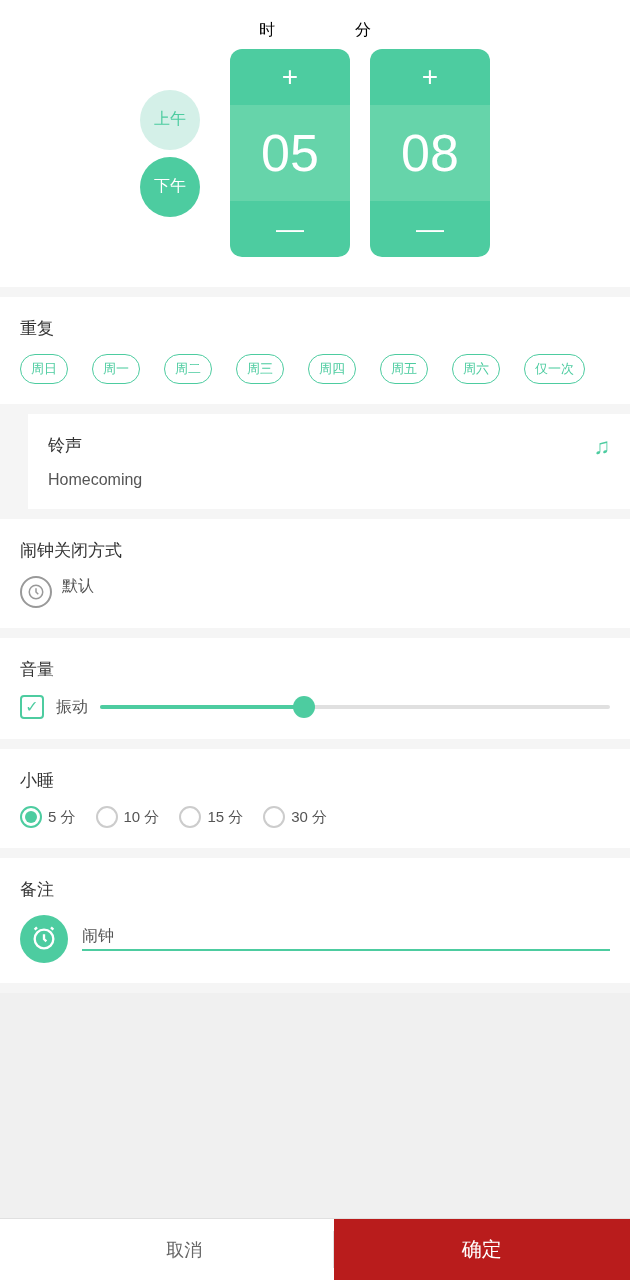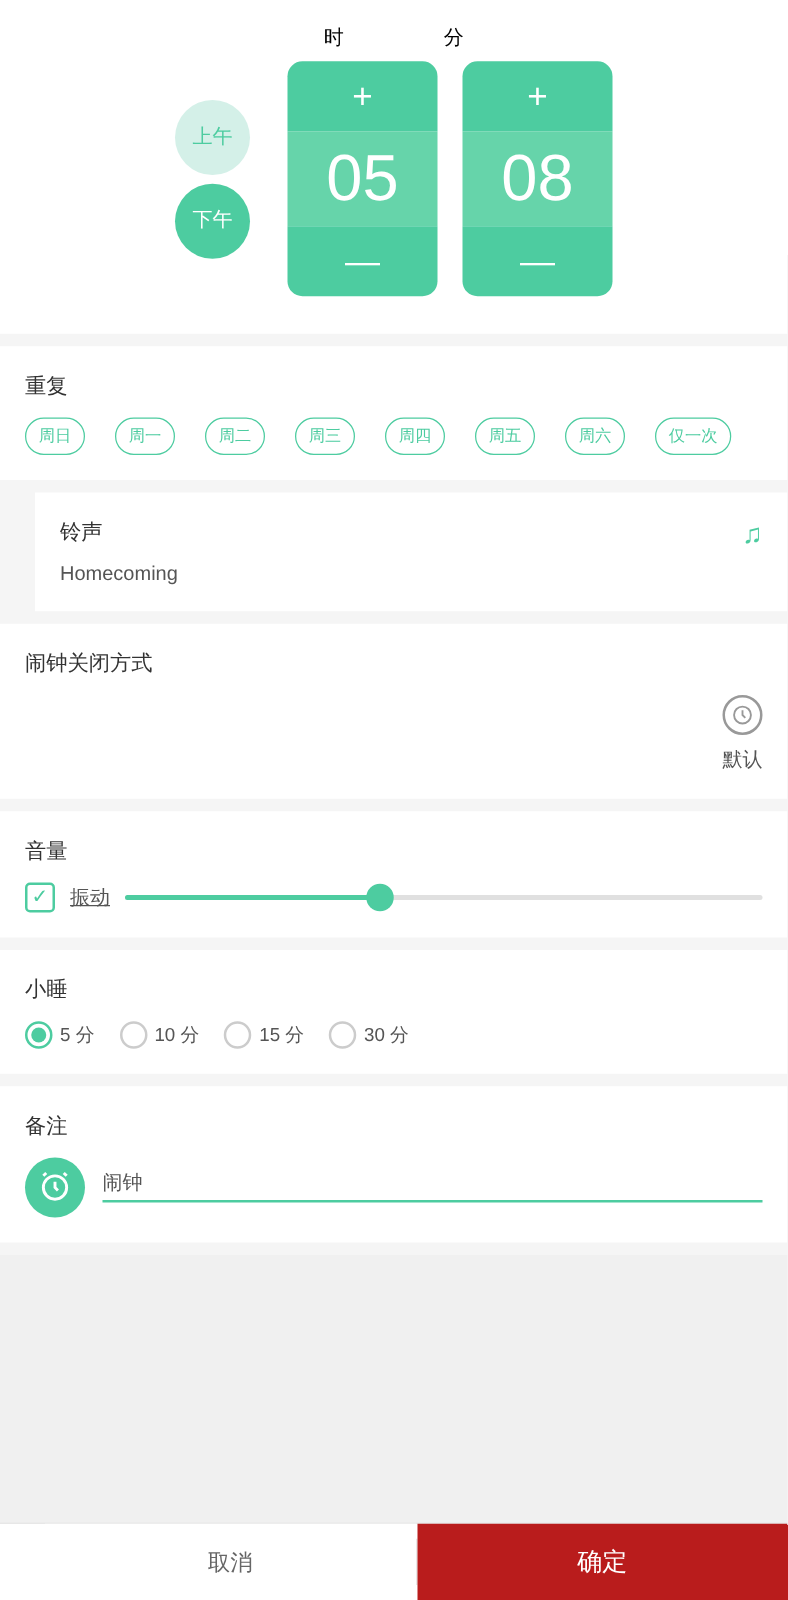--- a/index.html
+++ b/index.html
@@ -88,21 +88,21 @@
     .spinner-btn.top {
       border-radius: 12px 12px 0 0;
     }
 
     .spinner-btn.bottom {
       border-radius: 0 0 12px 12px;
     }
 
     .spinner-value {
       width: 120px;
-      height: 76px;
+      height: 96px;
       background: #66d4aa;
       display: flex;
       align-items: center;
       justify-content: center;
       font-size: 52px;
       color: white;
       font-weight: 300;
     }
 
     
@@ -159,24 +159,23 @@
 
     .ringtone-name {
       font-size: 16px;
       color: #555;
       margin-top: 8px;
     }
 
     
     .alarm-off-row {
       display: flex;
-      align-items: flex-end;
+      align-items: flex-start;
       gap: 10px;
       margin-top: 4px;
-      flex-direction: column;
     }
 
     .clock-icon {
       width: 32px;
       height: 32px;
       border: 2px solid #999;
       border-radius: 50%;
       display: flex;
       align-items: center;
       justify-content: center;
@@ -212,21 +211,20 @@
     .checkbox-vibrate .checkmark {
       color: #4dcca0;
       font-size: 16px;
       line-height: 1;
     }
 
     .vibrate-label {
       font-size: 16px;
       color: #555;
       flex-shrink: 0;
-      text-decoration: underline;
     }
 
     .slider-container {
       flex: 1;
       position: relative;
       height: 4px;
       background: #e0e0e0;
       border-radius: 2px;
     }
 

